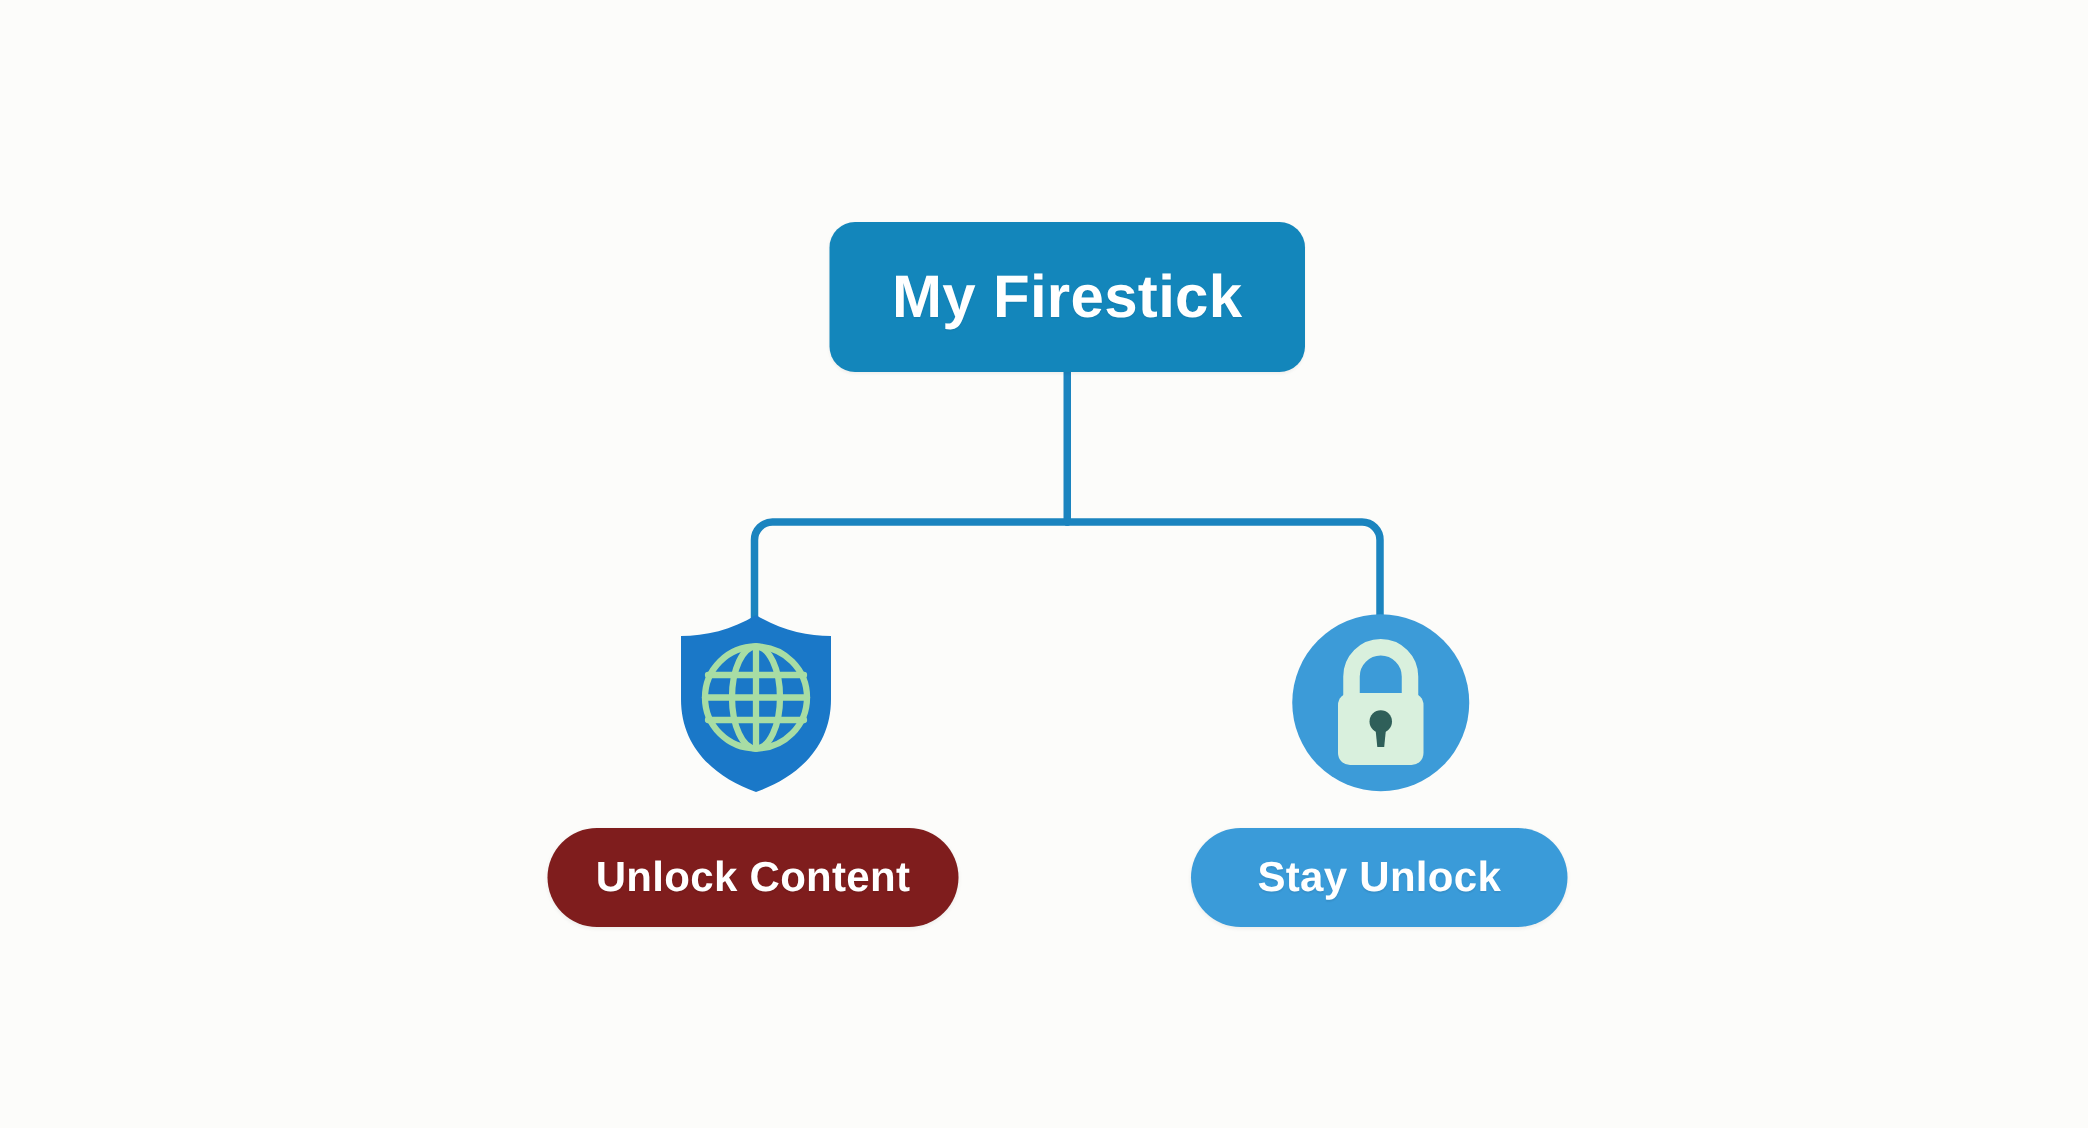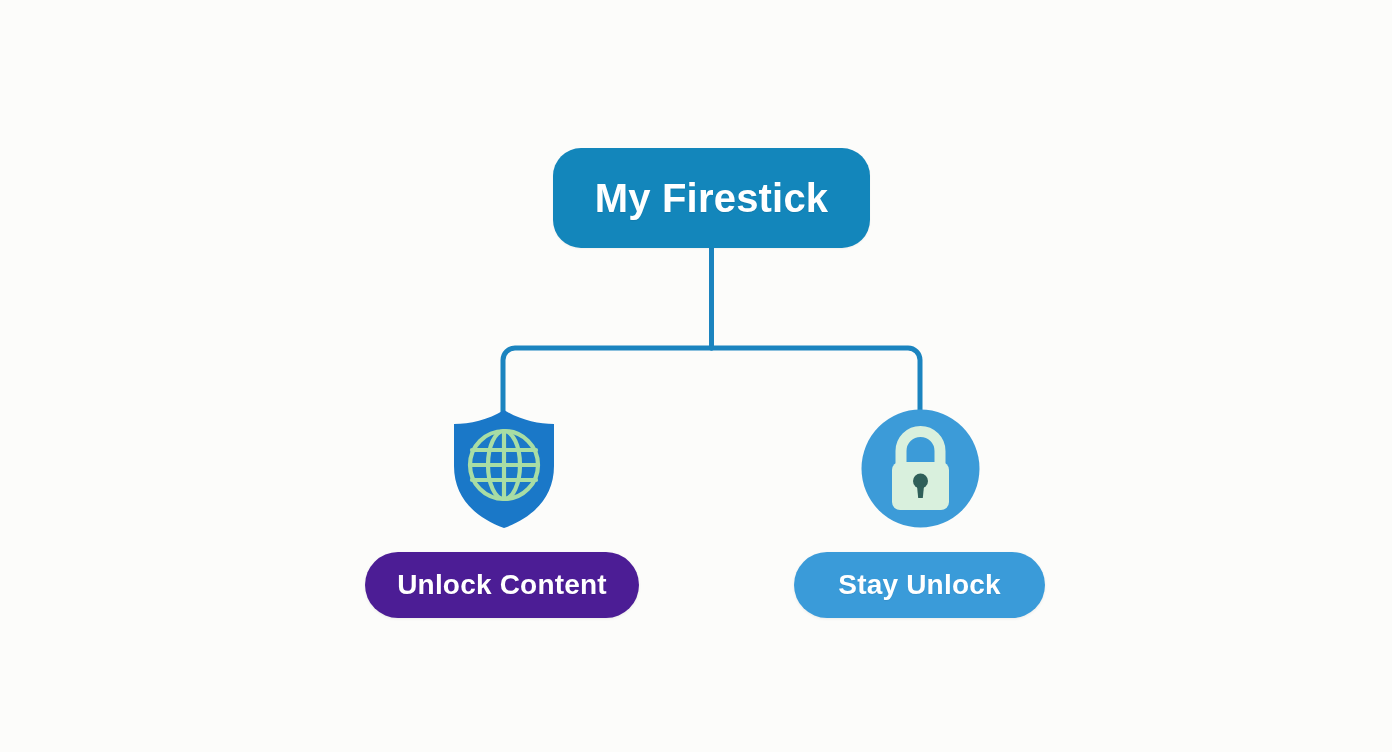--- a/index.html
+++ b/index.html
@@ -33,21 +33,21 @@
     pointer-events: none;
   }
 
   
   .root-node {
     position: absolute;
     left: 553px;
     top: 148px;
     width: 317px;
     height: 100px;
-    border-radius: 28px;
+    border-radius: 17px;
     background: #1386bb;
     display: flex;
     align-items: center;
     justify-content: center;
     box-shadow: 0 1px 2px rgba(0,0,0,0.05);
   }
   .root-node-label {
     color: #ffffff;
     font-size: 40px;
     font-weight: 700;
@@ -89,21 +89,21 @@
     font-weight: 700;
     letter-spacing: 0.2px;
     line-height: 1;
     text-shadow: 0 1px 1px rgba(0,0,0,0.07);
     white-space: nowrap;
   }
   .pill-unlock {
     left: 365px;
     top: 552px;
     width: 274px;
-    background: #4c1d95;
+    background: #7f1d1d;
   }
   .pill-private {
     left: 794px;
     top: 552px;
     width: 251px;
     background: #3a9bd9;
   }
 </style>
 </head>
 <body>

